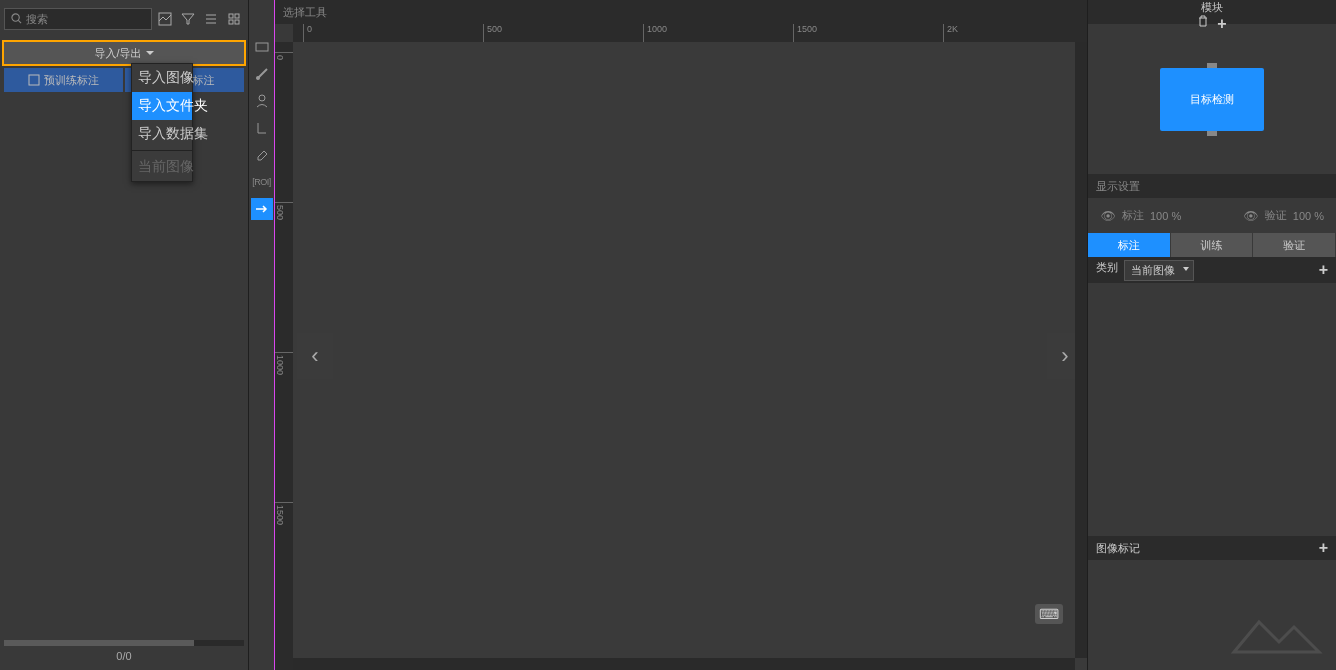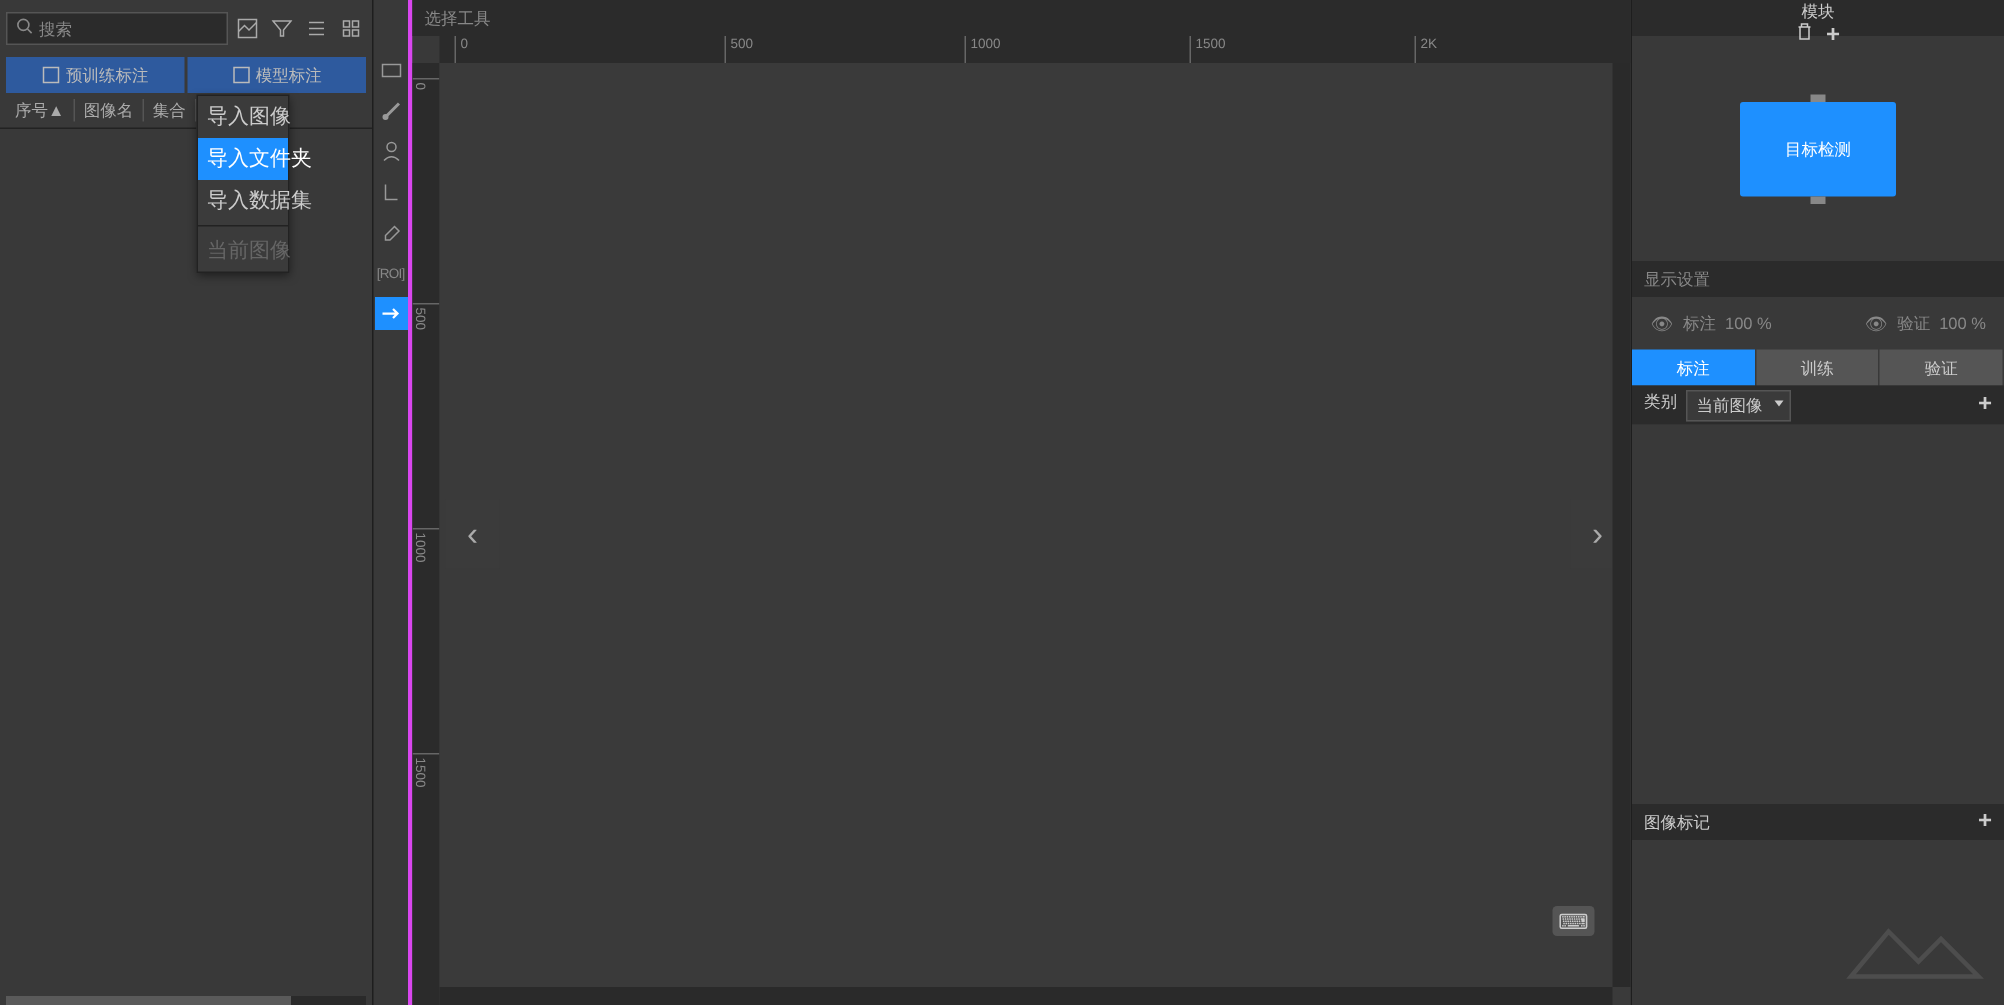--- a/index.html
+++ b/index.html
@@ -19,21 +19,21 @@
 .label-row { display: flex; height: 24px; margin: 0 4px; }
 .label-btn { flex: 1; background: #2e5a9e; color: #bbb; display: flex; align-items: center; justify-content: center; cursor: pointer; margin-right: 2px; font-size: 11px; }
 .label-btn:last-child { margin-right: 0; }
 .headers { display: flex; height: 24px; align-items: center; color: #aaa; padding: 0 4px; border-bottom: 1px solid #222; font-size: 11px; }
 .headers span { padding: 0 6px; border-right: 1px solid #555; }
 .file-list { flex: 1; background: #393939; }
 .left-scroll { height: 6px; background: #2a2a2a; margin: 0 4px; position: relative; }
 .left-scroll::before { content: ""; position: absolute; left: 0; top: 0; width: 190px; height: 6px; background: #5a5a5a; }
 .status-bar { height: 22px; background: #2b2b2b; margin: 4px; display: flex; align-items: center; padding: 0 8px; color: #aaa; }
 .count-bar { height: 20px; color: #aaa; display: flex; align-items: center; justify-content: center; margin: 0 4px 4px; }
-.toolbar { width: 26px; background: #393939; display: flex; flex-direction: column; align-items: center; padding-top: 36px; border-right: 3px solid #d946ef; }
+.toolbar { width: 26px; background: #393939; display: flex; flex-direction: column; align-items: center; padding-top: 36px; border-right: 1px solid #d946ef; }
 .tool { width: 22px; height: 22px; margin-bottom: 5px; display: flex; align-items: center; justify-content: center; color: #999; cursor: pointer; }
 .tool.active { background: #1e90ff; color: #fff; }
 .tool.roi { font-size: 9px; color: #888; letter-spacing: -0.5px; }
 .center { flex: 1; background: #393939; display: flex; flex-direction: column; position: relative; }
 .center-header { height: 24px; background: #2b2b2b; display: flex; align-items: center; padding: 0 8px; color: #888; }
 .ruler-h { height: 18px; background: #2b2b2b; position: relative; margin-left: 18px; overflow: hidden; }
 .ruler-h .tick { position: absolute; top: 0; height: 18px; color: #888; font-size: 9px; border-left: 1px solid #666; padding-left: 3px; line-height: 10px; }
 .center-body { flex: 1; display: flex; position: relative; }
 .ruler-v { width: 18px; background: #2b2b2b; position: relative; overflow: hidden; }
 .ruler-v .tick { position: absolute; left: 0; width: 18px; color: #888; font-size: 9px; border-top: 1px solid #666; padding-top: 2px; text-align: center; writing-mode: vertical-lr; }
@@ -105,20 +105,24 @@
       </div>
     <div class="ico">
         <svg width="14" height="14" viewBox="0 0 14 14">
           <rect x="2" y="2" width="4" height="4" stroke="#aaa" fill="none"></rect>
           <rect x="8" y="2" width="4" height="4" stroke="#aaa" fill="none"></rect>
           <rect x="2" y="8" width="4" height="4" stroke="#aaa" fill="none"></rect>
           <rect x="8" y="8" width="4" height="4" stroke="#aaa" fill="none"></rect>
         </svg>
       </div>
   </div>
+  <div class="import-btn">
+    <span>导入/导出</span>
+    <span class="caret"></span>
+  </div>
 
   <div class="dropdown">
     <div class="dropdown-item">导入图像</div>
     <div class="dropdown-item selected">导入文件夹</div>
     <div class="dropdown-item">导入数据集</div>
     <div class="dropdown-sep"></div>
     <div class="dropdown-item disabled">当前图像</div>
   </div>
 
   <div class="label-row">
@@ -129,30 +133,24 @@
       <span>预训练标注</span>
     </div>
     <div class="label-btn">
       <svg width="12" height="12" viewBox="0 0 12 12" style="margin-right:4px">
           <rect x="1" y="1" width="10" height="10" stroke="#bbb" fill="none"></rect>
         </svg>
       <span>模型标注</span>
     </div>
   </div>
 
-  <div class="headers">
-    <span>序号▲</span>
-    <span>图像名</span>
-    <span>集合</span>
-    <span>标签</span>
-    <span style="border-right:none">验</span>
-  </div>
 
   <div class="file-list"></div>
   <div class="left-scroll"></div>
+  <div class="count-bar">0/0</div>
 </div>
 
 <div class="toolbar">
   <div class="tool">
       <svg width="16" height="16" viewBox="0 0 16 16">
         <rect x="2" y="4" width="12" height="8" stroke="#999" fill="none"></rect>
       </svg>
     </div>
   <div class="tool">
       <svg width="16" height="16" viewBox="0 0 16 16">

